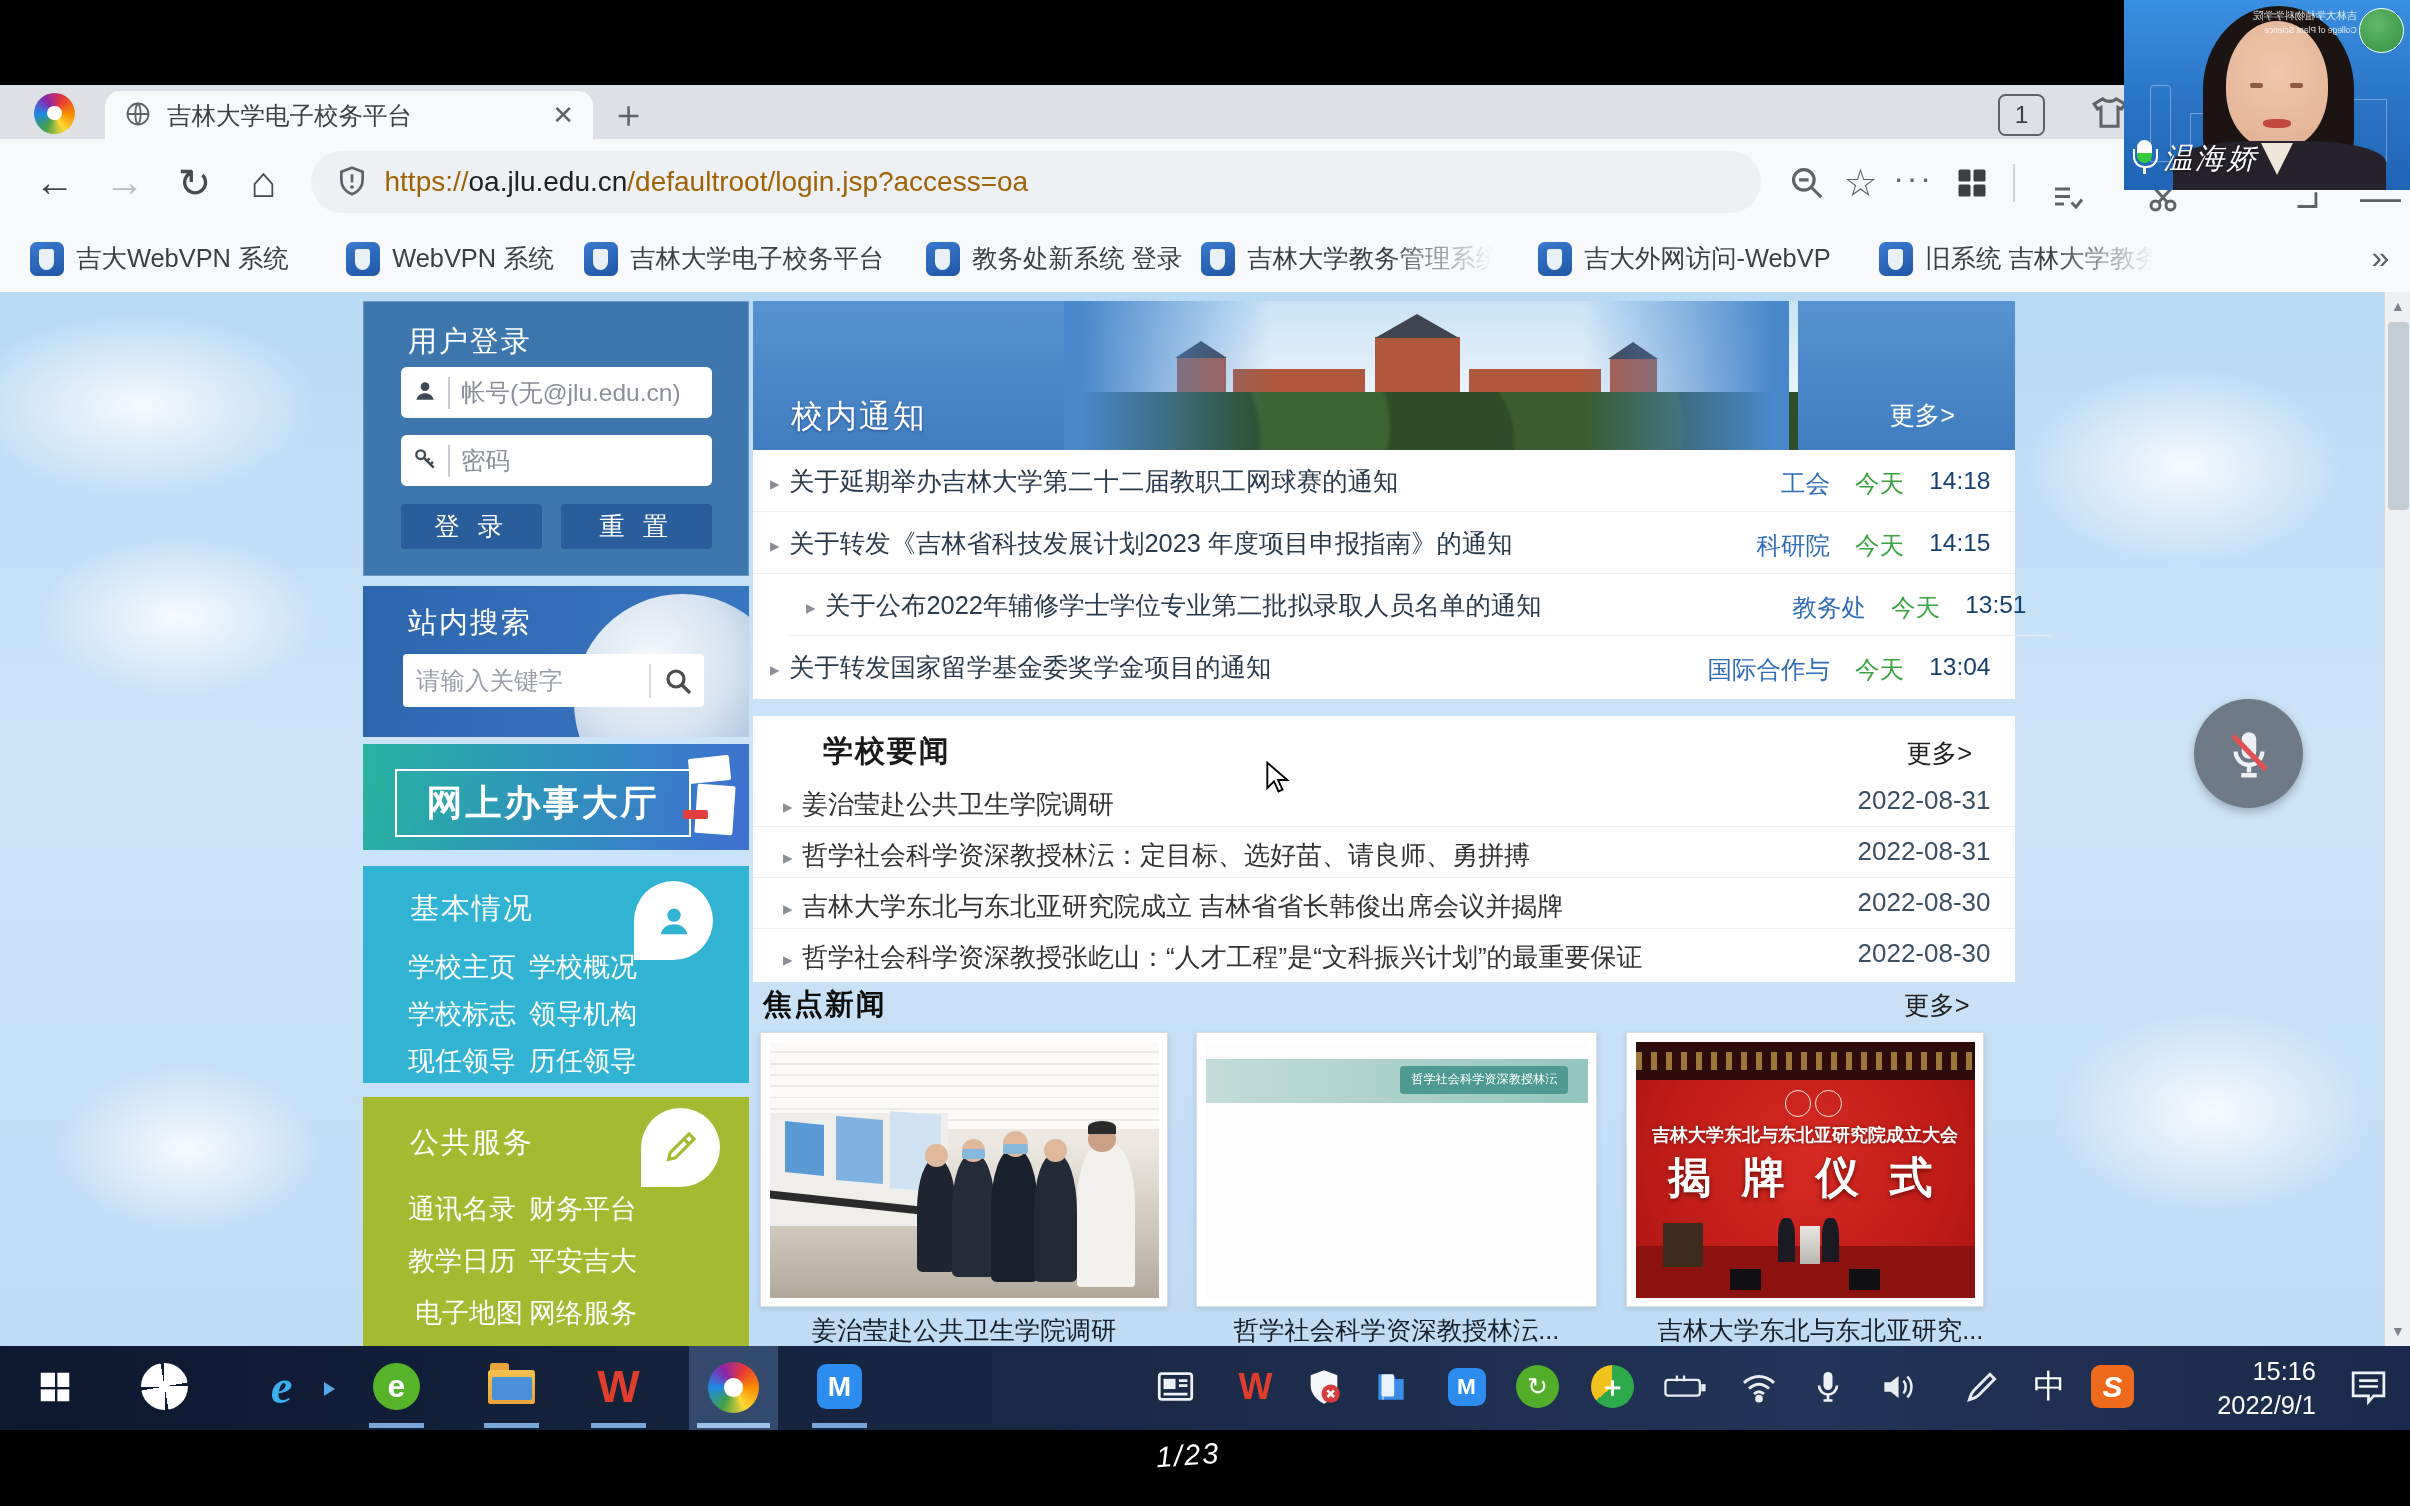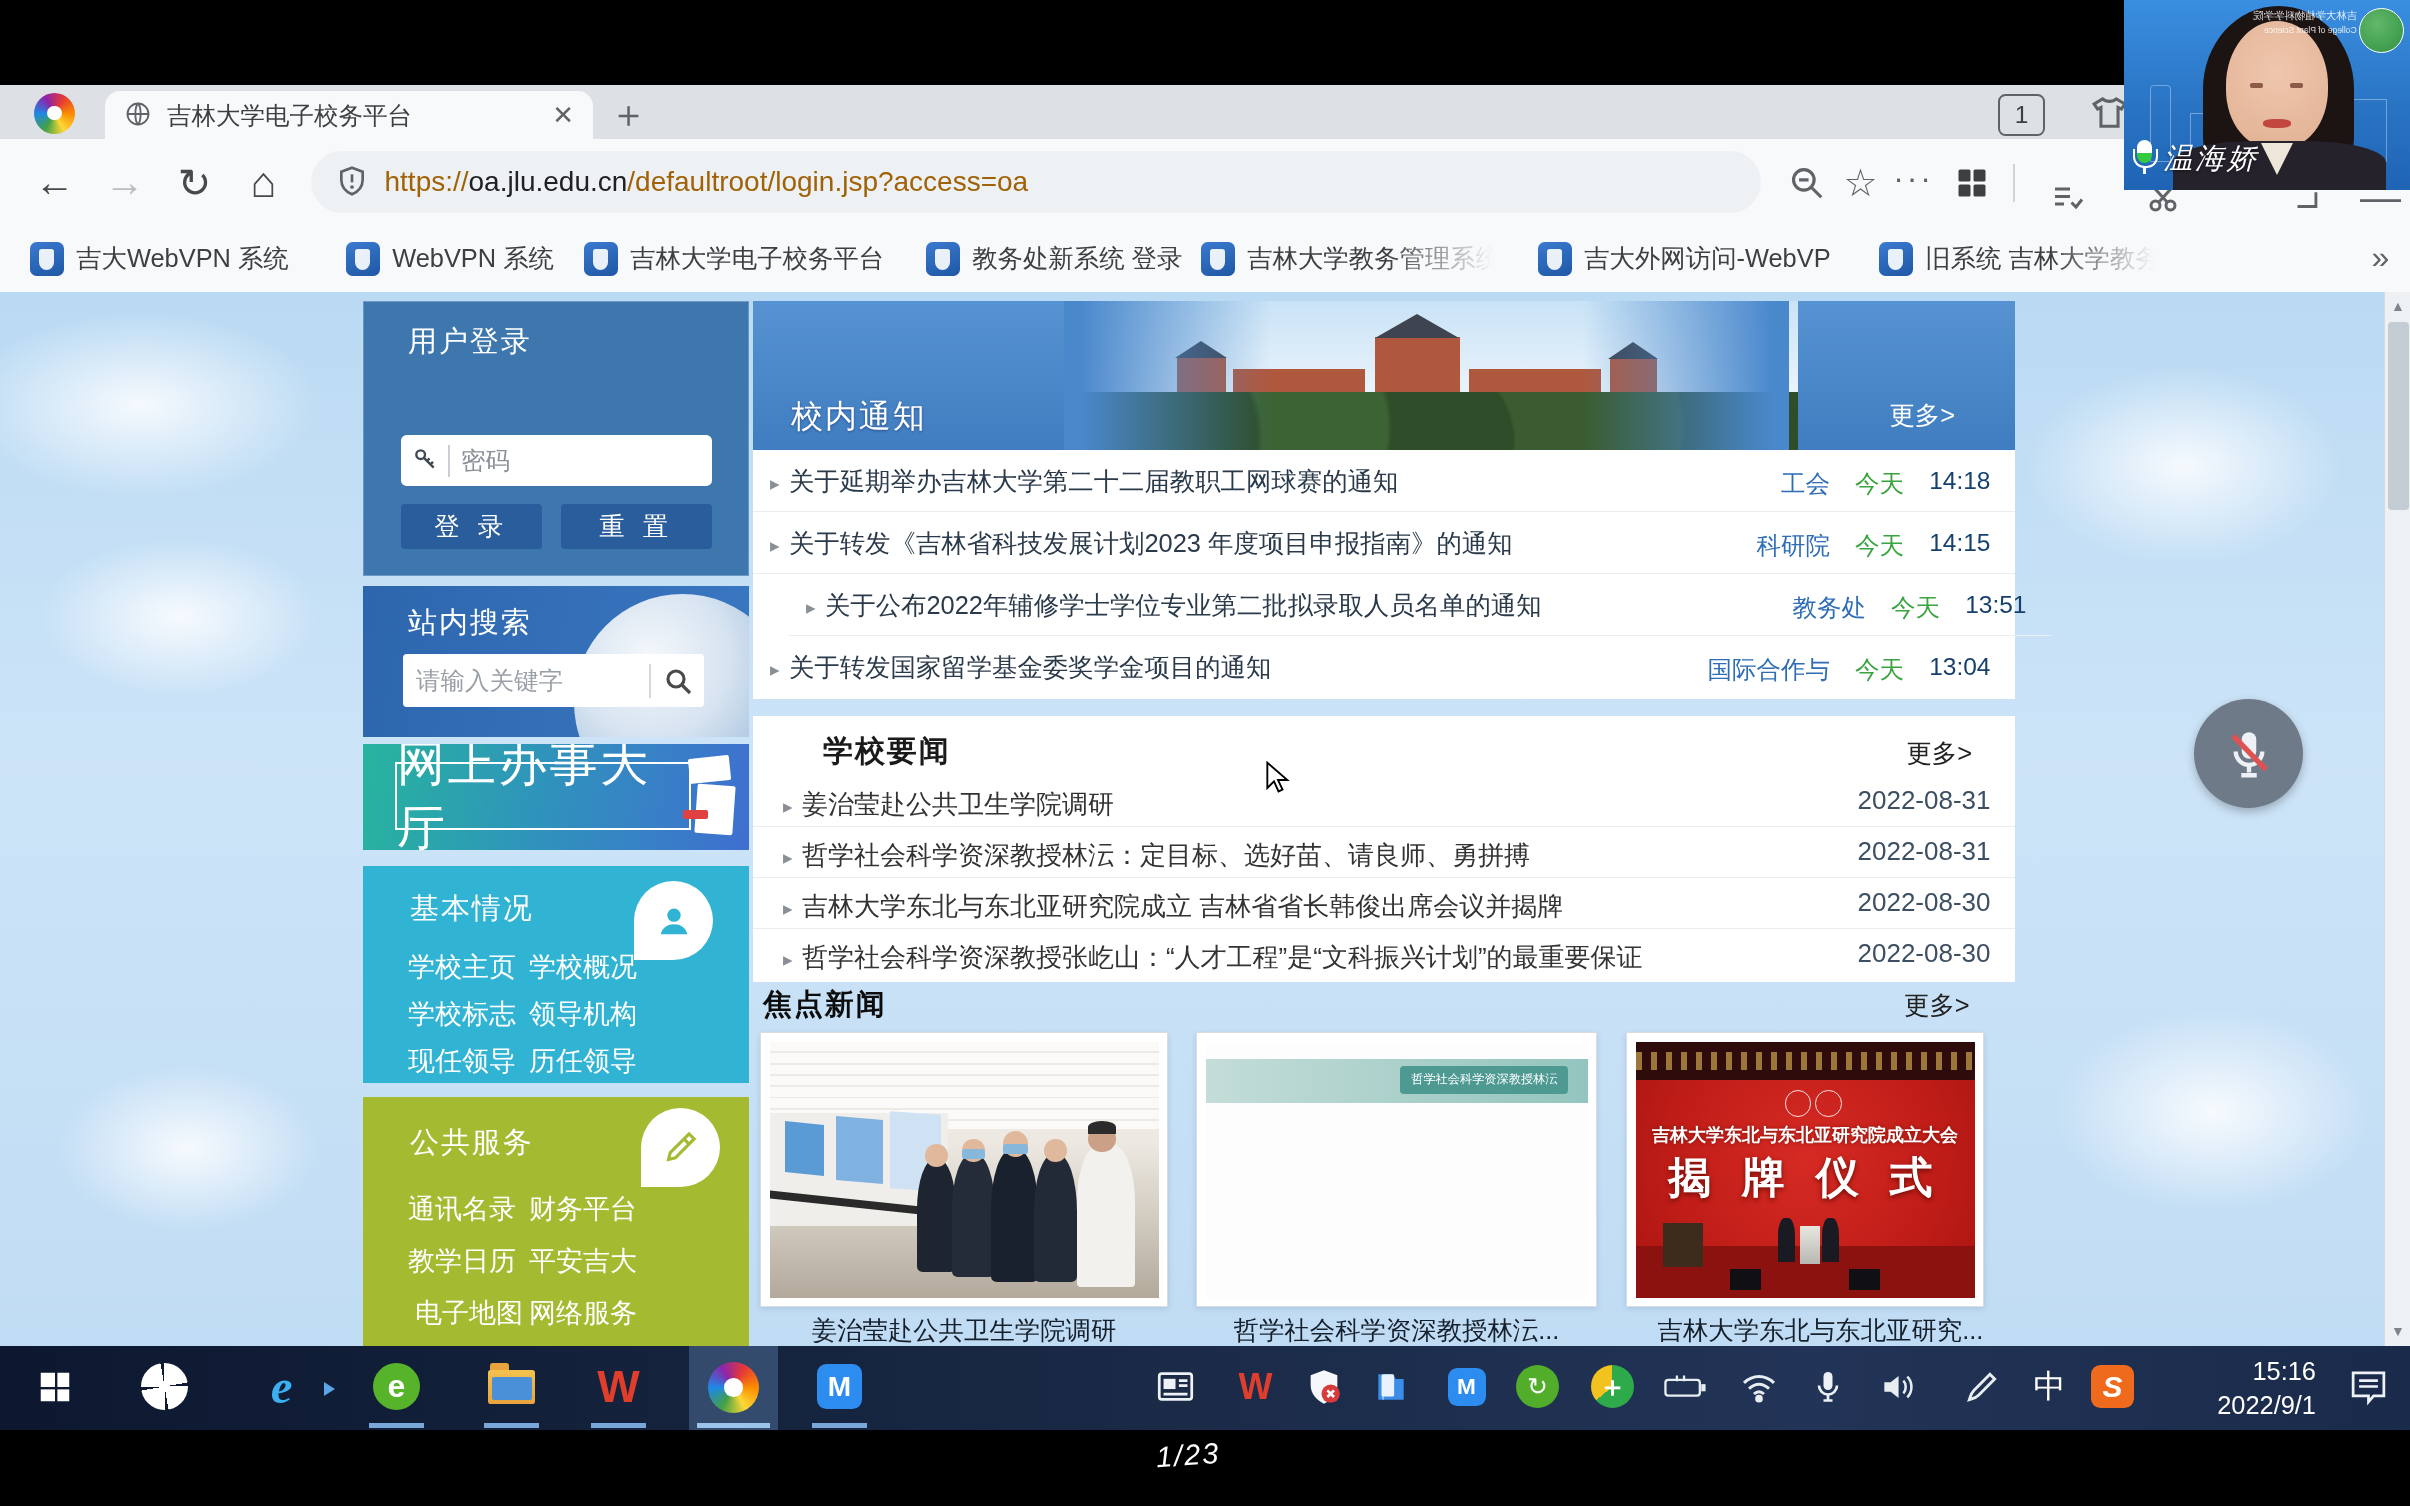--- a/index.html
+++ b/index.html
@@ -43,21 +43,21 @@
   
   #p-search{left:363px;top:294px;width:386px;height:151px;background:linear-gradient(100deg,#2d66ad,#3a77c2);overflow:hidden;}
   #globe{right:-42px;top:7.5px;width:217px;height:217px;border-radius:50%;background:radial-gradient(circle at 35% 30%,#ffffff,#dfe9f3 38%,#a8c3de 72%,#86a9cc);opacity:.95;}
   .sbox{left:40px;top:68px;width:301px;height:53px;background:#fff;border-radius:3.8px;display:flex;align-items:center;overflow:hidden;}
   .sbox input{border:none;outline:none;flex:1;font-size:24.5px;padding-left:13px;color:#333;font-family:inherit;min-width:0;}
   .sbox input::placeholder{color:#9aa0a8;}
   .sbox .sep{width:1.9px;height:34px;background:#d4d8dd;}
   .sbox .sbtn{width:53px;height:100%;}
   
   #p-hall{left:363px;top:452px;width:386px;height:106px;background:linear-gradient(100deg,#27b49e 0%,#2f94bb 45%,#3f6fd0 100%);overflow:hidden;}
-  #hall-frame{left:32px;top:18px;width:292px;height:64px;border:2.8px solid #fff;color:#fff;font-size:48px;font-weight:normal;letter-spacing:2.8px;}
+  #hall-frame{left:32px;top:25px;width:292px;height:64px;border:2.8px solid #fff;color:#fff;font-size:36px;font-weight:bold;letter-spacing:2.8px;}
   .hall-doc{right:13px;top:13px;width:53px;height:79px;}
   .hall-doc div{position:absolute;background:#fff;border-radius:1.9px;}
   
   #p-basic{left:363px;top:574px;width:386px;height:217px;background:#31b3d3;}
   #p-service{left:363px;top:805px;width:386px;height:282px;background:#a4ba31;}
   .teardrop{width:79px;height:79px;background:#fff;border-radius:50% 50% 50% 0;}
   .sb-link{font-size:27px;color:#fff;white-space:nowrap;}
   
   #n-banner{left:753px;top:9.4px;width:1262px;height:149px;background:linear-gradient(180deg,#5793d2,#3f7dc0);overflow:hidden;}
   #campus{left:311px;top:0;width:734px;height:149px;background:linear-gradient(180deg,#c9e3f6 0%,#e9f3fb 60%,#d8ead9 100%);}
@@ -243,20 +243,28 @@
 
   <div class="abs" id="viewport">
     <div class="abs cloud" style="left:-38px;top:19px;width:358px;height:188px;"></div>
     <div class="abs cloud" style="left:38px;top:245px;width:282px;height:160px;"></div>
     <div class="abs cloud" style="left:2024px;top:75px;width:320px;height:198px;"></div>
     <div class="abs cloud" style="left:2053px;top:716px;width:320px;height:207px;"></div>
     <div class="abs cloud" style="left:56px;top:772px;width:264px;height:169px;"></div>
 
     <div class="abs" id="p-login">
       <div class="abs panel-title" style="left:45px;top:21px;">用户登录</div>
+      <div class="abs lfield" style="top:66px;">
+        <span><svg width="26" height="26" viewBox="0 0 24 24" fill="#3f4a56">
+              <circle cx="12" cy="8" r="4"></circle>
+              <path d="M4 20c1-4 4-6 8-6s7 2 8 6z"></path>
+            </svg></span>
+        <span class="sep"></span>
+        <input type="text" placeholder="帐号(无@jlu.edu.cn)" style="">
+      </div>
       <div class="abs lfield" style="top:134px;">
         <span><svg width="26" height="26" viewBox="0 0 24 24" fill="none" stroke="#3f4a56" stroke-width="2.2">
               <circle cx="8" cy="8" r="4"></circle>
               <path d="M11 11l9 9M17 17l2.4-2.4M13.8 13.8l2.4-2.4"></path>
             </svg></span>
         <span class="sep"></span>
         <input type="password" placeholder="密码" style="">
       </div>
       <div class="abs flexc lbtn" style="left:38px;width:141px;">登 录</div>
       <div class="abs flexc lbtn" style="left:198px;width:151px;">重 置</div>

